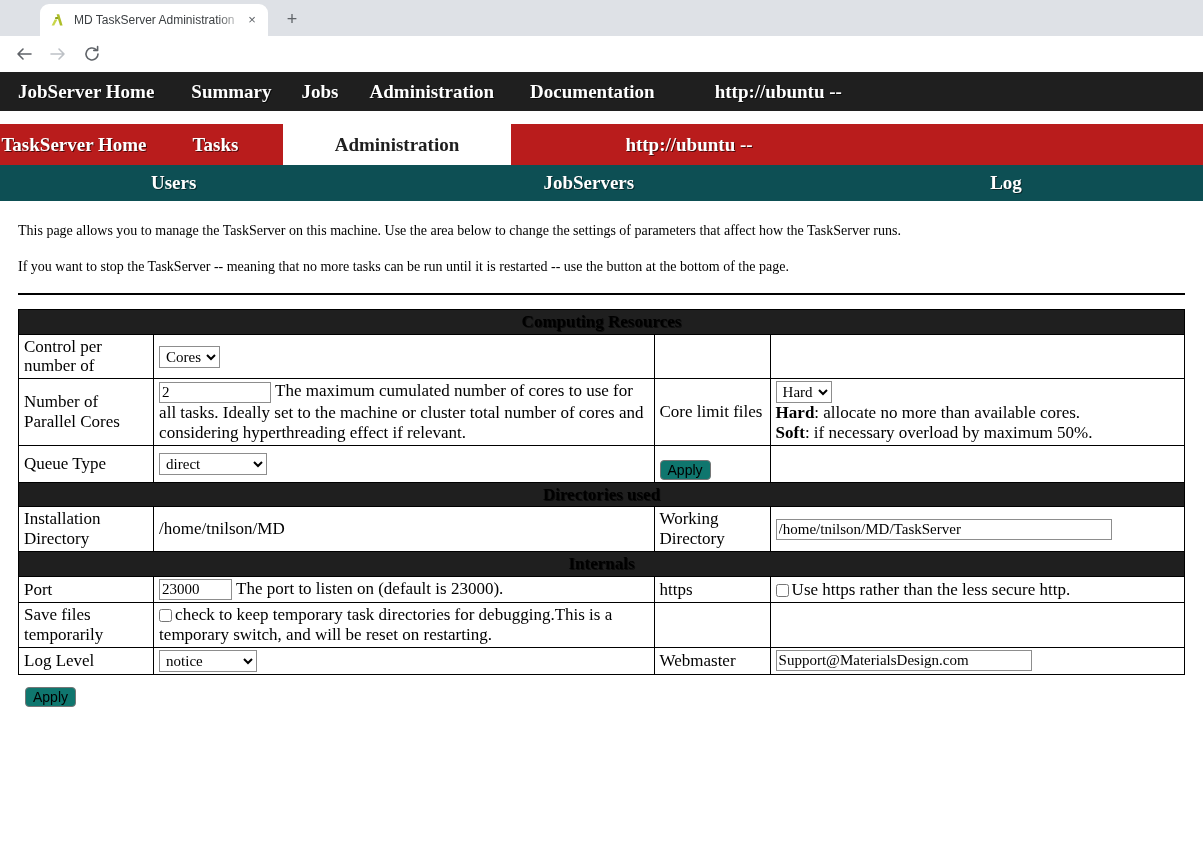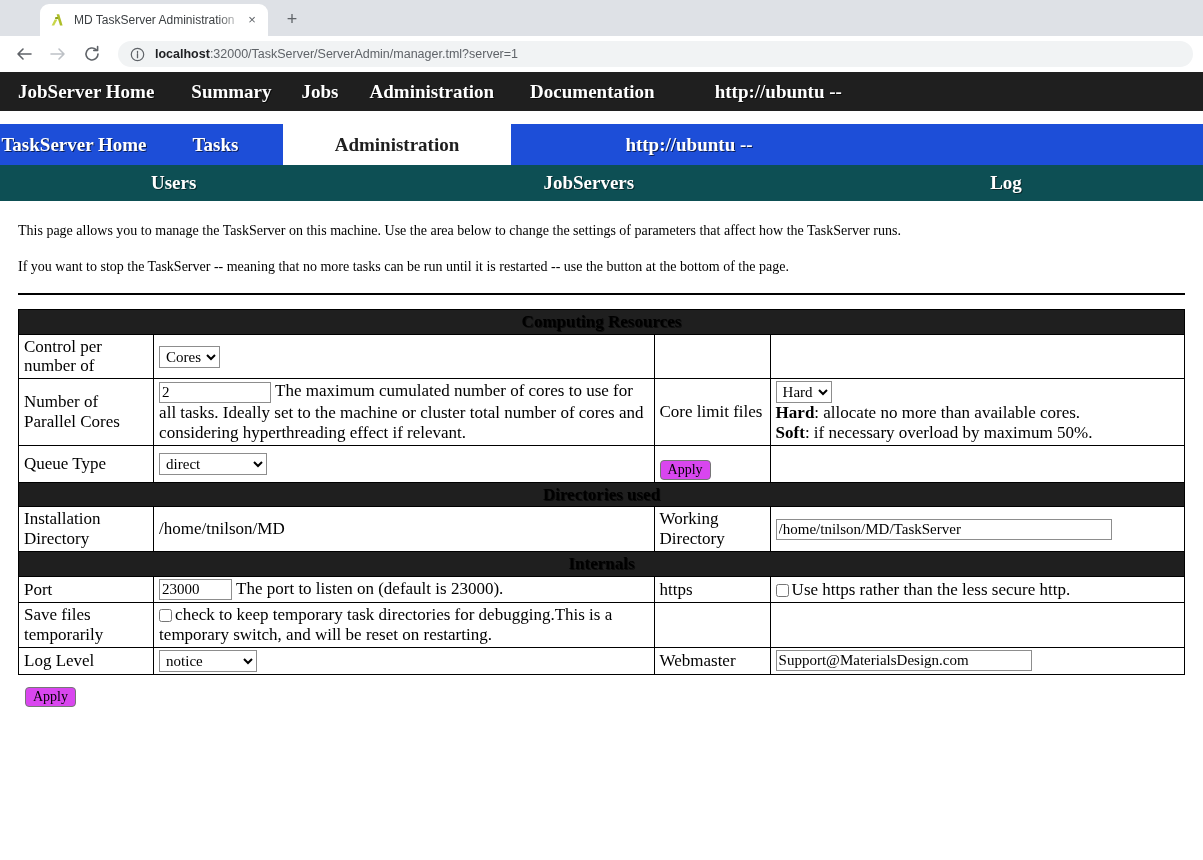--- a/index.html
+++ b/index.html
@@ -124,21 +124,21 @@
     font-family: "Liberation Serif", serif;
     font-weight: bold;
     font-size: 19px;
     color: #ffffff;
     white-space: nowrap;
     text-shadow: 1px 1px 0 rgba(0,0,0,.65);
   }
   .nav-gap { background: #ffffff; height: 13px; }
 
   .navbar-mid {
-    background: #1d4ed8;
+    background: #b91c1c;
     height: 41px;
     display: flex;
     align-items: stretch;
   }
   .navbar-mid .nav-item,
   .navbar-mid .nav-item-active {
     display: flex;
     align-items: center;
     justify-content: center;
     font-family: "Liberation Serif", serif;
@@ -233,24 +233,24 @@
     border: 1px solid #8d8d8d;
     background: #fff;
     color: #000;
     padding: 1px 2px;
     vertical-align: middle;
   }
   select.w-queue { width: 108px; }
   select.w-log { width: 98px; }
 
   button.apply {
-    font-family: Liberation Serif, serif;
+    font-family: Liberation Sans, sans-serif;
     font-size: 14px;
     color: #000;
-    background: #d946ef;
+    background: #0f766e;
     border: 1px solid #767676;
     border-radius: 4px;
     padding: 1px 7px;
     cursor: pointer;
     margin-top: 12px;
   }
   .apply-bottom { margin: 7px 0 0 7px; }
 
   input.chk {
     width: 13px; height: 13px;
@@ -290,29 +290,20 @@
       <svg width="18" height="18" viewBox="0 0 18 18">
           <path d="M2 9h13M10 4l5 5-5 5" stroke="currentColor" stroke-width="1.6" fill="none" stroke-linecap="round" stroke-linejoin="round"></path>
         </svg>
     </div>
     <div class="nav-btn">
       <svg width="18" height="18" viewBox="0 0 18 18">
           <path d="M15 9a6 6 0 1 1-1.9-4.4" stroke="currentColor" stroke-width="1.6" fill="none" stroke-linecap="round"></path>
           <path d="M14.6 1.6v3.8h-3.8" stroke="currentColor" stroke-width="1.6" fill="none" stroke-linecap="round" stroke-linejoin="round"></path>
         </svg>
     </div>
-    <div class="omnibox">
-      <span class="info-icon">
-        <svg width="15" height="15" viewBox="0 0 15 15">
-            <circle cx="7.5" cy="7.5" r="6.2" stroke="currentColor" stroke-width="1.2" fill="none"></circle>
-            <path d="M7.5 6.7v4M7.5 4.3v1.1" stroke="currentColor" stroke-width="1.3" stroke-linecap="round"></path>
-          </svg>
-      </span>
-      <span class="url"><b>localhost</b><span>:32000/TaskServer/ServerAdmin/manager.tml?server=1</span></span>
-    </div>
   </div>
 </div>
 
 <div class="navbar-top">
   <span class="nav-item" style="margin-left:18px;">JobServer Home</span>
   <span class="nav-item" style="margin-left:37px;">Summary</span>
   <span class="nav-item" style="margin-left:30px;">Jobs</span>
   <span class="nav-item" style="margin-left:31px;">Administration</span>
   <span class="nav-item" style="margin-left:36px;">Documentation</span>
   <span class="nav-item" style="margin-left:60px;">http://ubuntu --</span>

